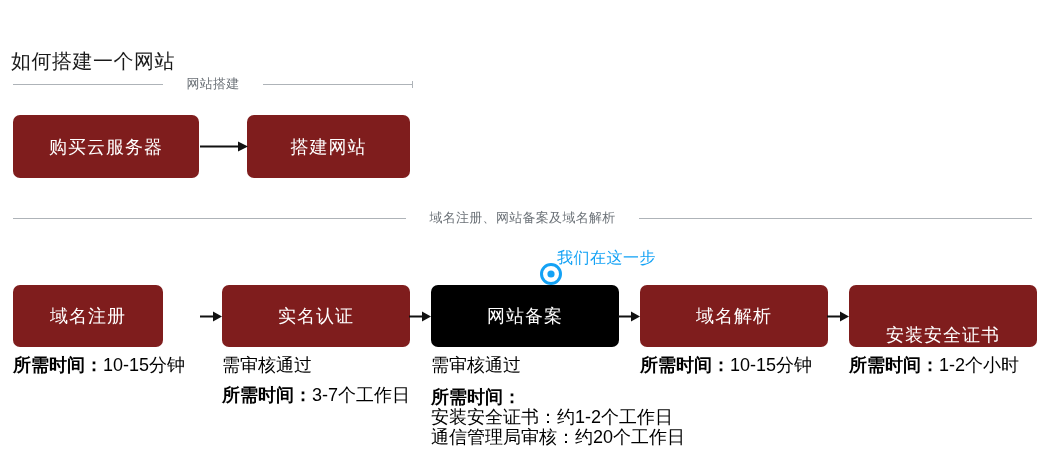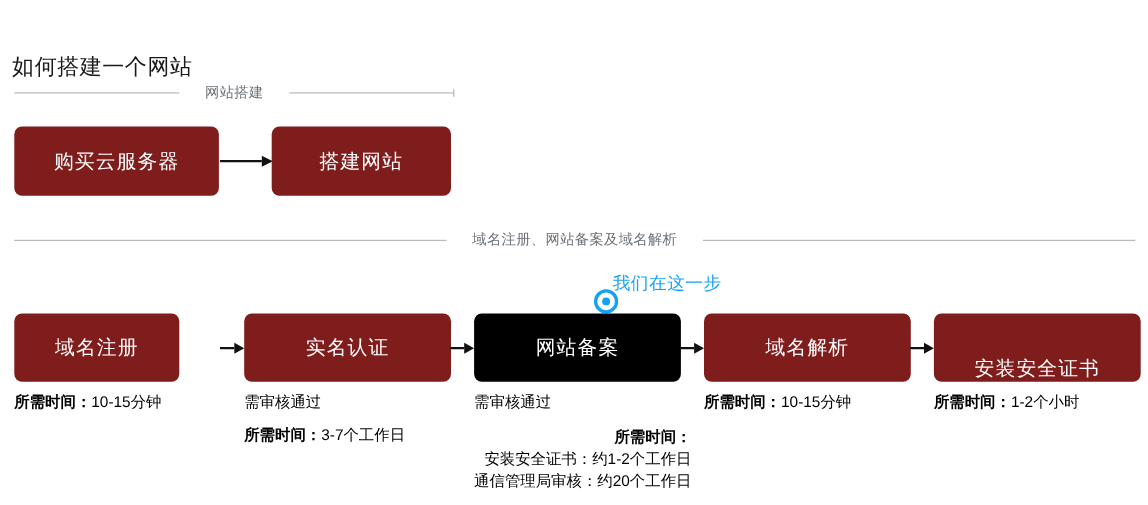--- a/index.html
+++ b/index.html
@@ -122,25 +122,24 @@
     font-size: 16px;
     font-weight: normal;
     color: #14A2F5;
     letter-spacing: 0.5px;
     white-space: nowrap;
   }
 
   
   .caption {
     position: absolute;
-    font-size: 14px;
+    font-size: 18px;
     line-height: 20px;
     color: #000000;
     white-space: nowrap;
-    text-align: right;
   }
   .caption .lbl { font-weight: bold; }
 
   #cap-c1-time { left: 13px;  top: 355px; }
   #cap-c2-note { left: 222px; top: 355px; }
   #cap-c2-time { left: 222px; top: 385px; }
   #cap-c3-note { left: 431px; top: 355px; }
   #cap-c3-time { left: 431px; top: 387px; }
   #cap-c3-time .line2,
   #cap-c3-time .line3 { font-weight: 400; display: block; }

